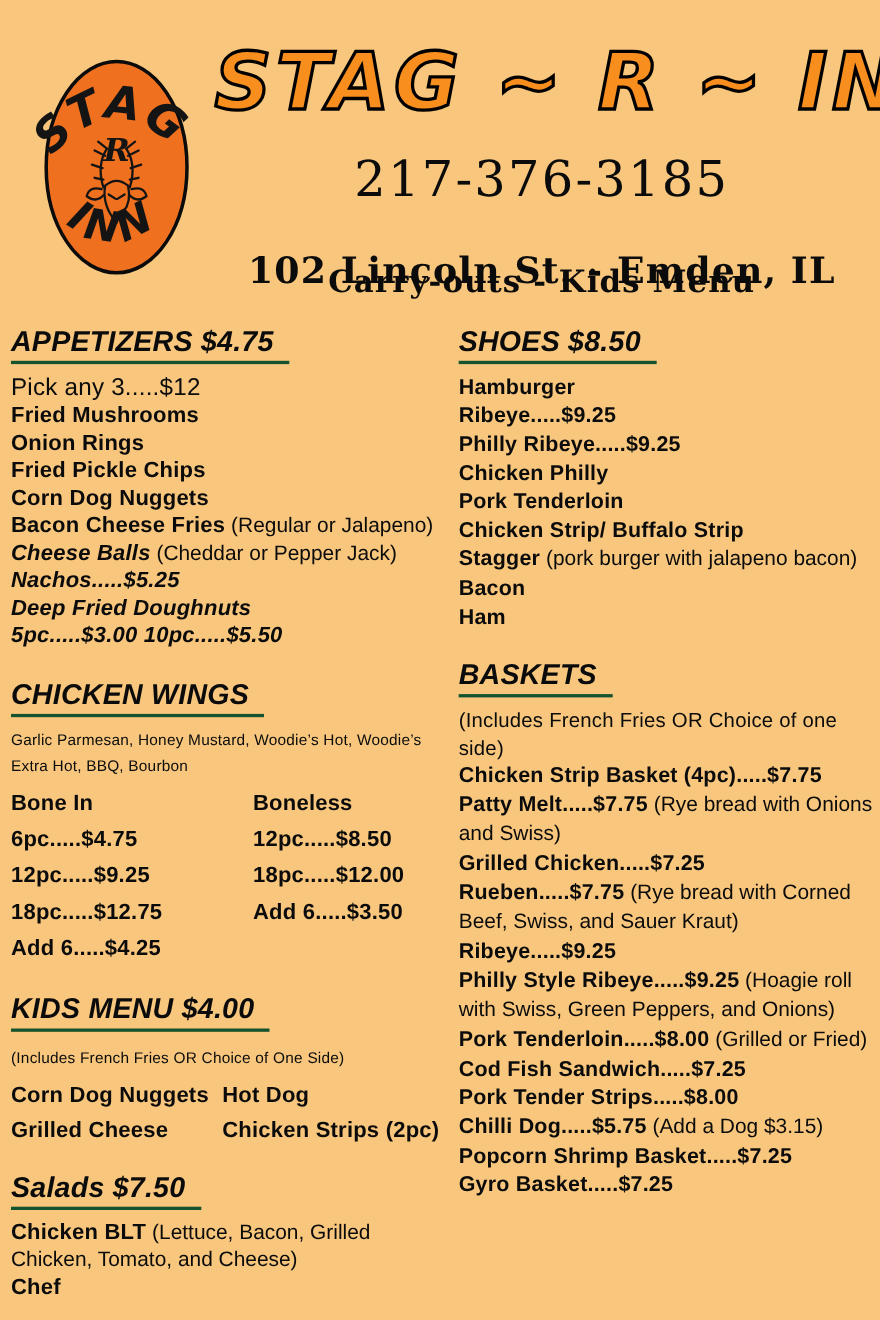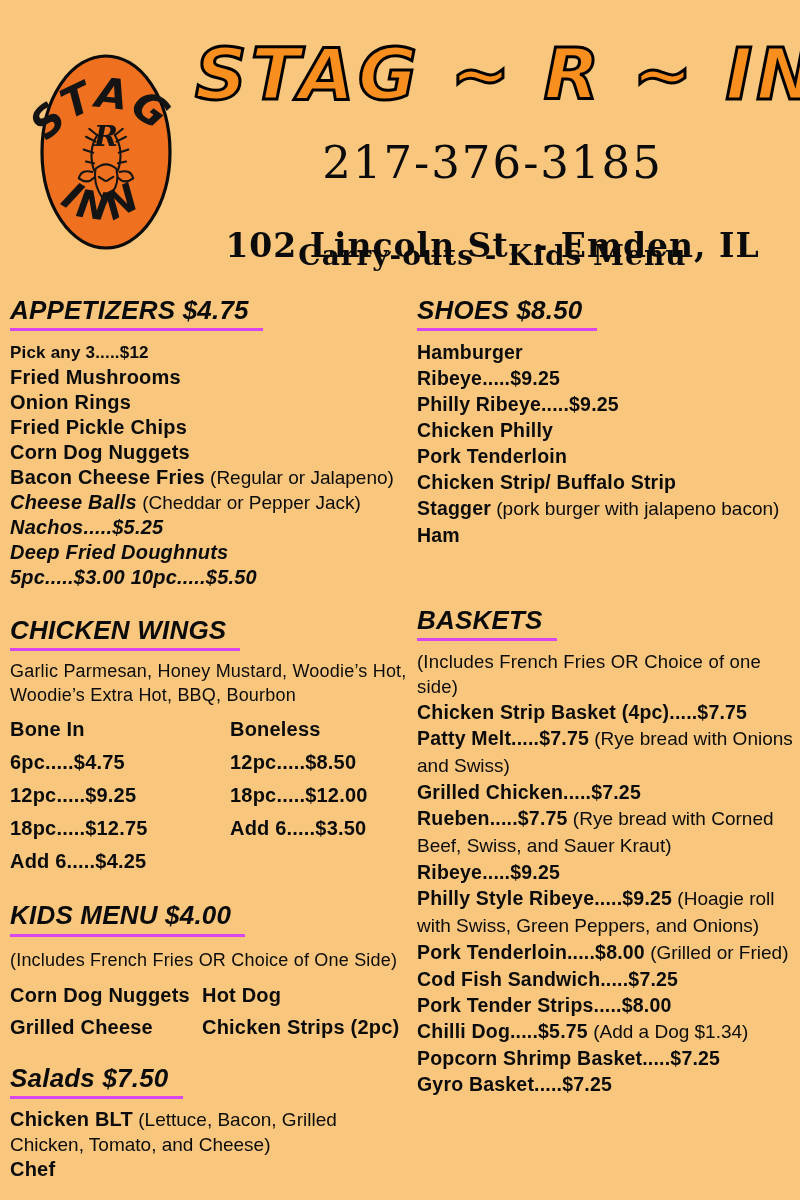--- a/index.html
+++ b/index.html
@@ -37,35 +37,35 @@
   }
 
   
   .col { position: absolute; top: 295px; }
   .col.left  { left: 10px;  width: 400px; }
   .col.right { left: 417px; width: 378px; }
 
   .hd {
     display: inline-block; margin: 0 0 8px 0; padding: 0 14px 2px 0;
     font-style: italic; font-weight: 700; font-size: 26px; line-height: 1.2;
-    border-bottom: 3px solid #d946ef; letter-spacing: 0.2px; white-space: nowrap;
+    border-bottom: 3px solid #14532d; letter-spacing: 0.2px; white-space: nowrap;
   }
   section { margin: 0; }
   .sec-wings  { margin-top: 25px; }
   .sec-kids   { margin-top: 22px; }
   .sec-salads { margin-top: 20px; }
-  .sec-baskets{ margin-top: 57px; }
+  .sec-baskets{ margin-top: 24px; }
 
   .ln { margin: 0; font-size: 20px; line-height: 25px; font-weight: 700; letter-spacing: 0.2px; }
   .col.right .ln { font-size: 19.5px; line-height: 26px; }
   .nt { font-weight: 400; font-size: 19px; letter-spacing: 0; }
-  .ln.rg .nm { font-weight: 700; font-size: 17px; }
+  .ln.rg .nm { font-weight: 400; font-size: 22px; }
   .ln.it .nm { font-style: italic; }
   .nowrap { white-space: nowrap; }
-  .desc { margin: 0; font-weight: 400; font-size: 18px; line-height: 24px; letter-spacing: 0.2px; }
+  .desc { margin: 0; font-weight: 400; font-size: 14px; line-height: 24px; letter-spacing: 0.2px; }
   .col.right .desc { font-size: 18.5px; line-height: 25px; }
 
   .wtab { display: grid; grid-template-columns: 220px 1fr; margin-top: 6px; }
   .wtab .ln { line-height: 33px; }
   .ktab { display: grid; grid-template-columns: 192px 1fr; margin-top: 4px; }
   .ktab .ln { line-height: 32px; }
   .kdesc { line-height: 30px; }
 </style>
 </head>
 <body>
@@ -157,33 +157,34 @@
 
   <section class="sec-shoes">
     <h2 class="hd">SHOES $8.50</h2>
     <p class="ln"><span class="nm">Hamburger</span></p>
     <p class="ln"><span class="nm">Ribeye.....$9.25</span></p>
     <p class="ln"><span class="nm">Philly Ribeye.....$9.25</span></p>
     <p class="ln"><span class="nm">Chicken Philly</span></p>
     <p class="ln"><span class="nm">Pork Tenderloin</span></p>
     <p class="ln"><span class="nm">Chicken Strip/ Buffalo Strip</span></p>
     <p class="ln nowrap"><span class="nm">Stagger</span><span class="nt"> (pork burger with jalapeno bacon)</span></p>
+    <p class="ln"><span class="nm">Bacon</span></p>
     <p class="ln"><span class="nm">Ham</span></p>
   </section>
 
   <section class="sec-baskets">
     <h2 class="hd">BASKETS</h2>
     <p class="desc">(Includes French Fries OR Choice of one side)</p>
     <p class="ln"><span class="nm">Chicken Strip Basket (4pc).....$7.75</span></p>
     <p class="ln"><span class="nm">Patty Melt.....$7.75</span><span class="nt"> (Rye bread with Onions and Swiss)</span></p>
     <p class="ln"><span class="nm">Grilled Chicken.....$7.25</span></p>
     <p class="ln"><span class="nm">Rueben.....$7.75</span><span class="nt"> (Rye bread with Corned Beef, Swiss, and Sauer Kraut)</span></p>
     <p class="ln"><span class="nm">Ribeye.....$9.25</span></p>
     <p class="ln"><span class="nm">Philly Style Ribeye.....$9.25</span><span class="nt"> (Hoagie roll with Swiss, Green Peppers, and Onions)</span></p>
     <p class="ln"><span class="nm">Pork Tenderloin.....$8.00</span><span class="nt"> (Grilled or Fried)</span></p>
     <p class="ln"><span class="nm">Cod Fish Sandwich.....$7.25</span></p>
     <p class="ln"><span class="nm">Pork Tender Strips.....$8.00</span></p>
-    <p class="ln"><span class="nm">Chilli Dog.....$5.75</span><span class="nt"> (Add a Dog $1.34)</span></p>
+    <p class="ln"><span class="nm">Chilli Dog.....$5.75</span><span class="nt"> (Add a Dog $3.15)</span></p>
     <p class="ln"><span class="nm">Popcorn Shrimp Basket.....$7.25</span></p>
     <p class="ln"><span class="nm">Gyro Basket.....$7.25</span></p>
   </section>
 
 </div>
 
 </body></html>

